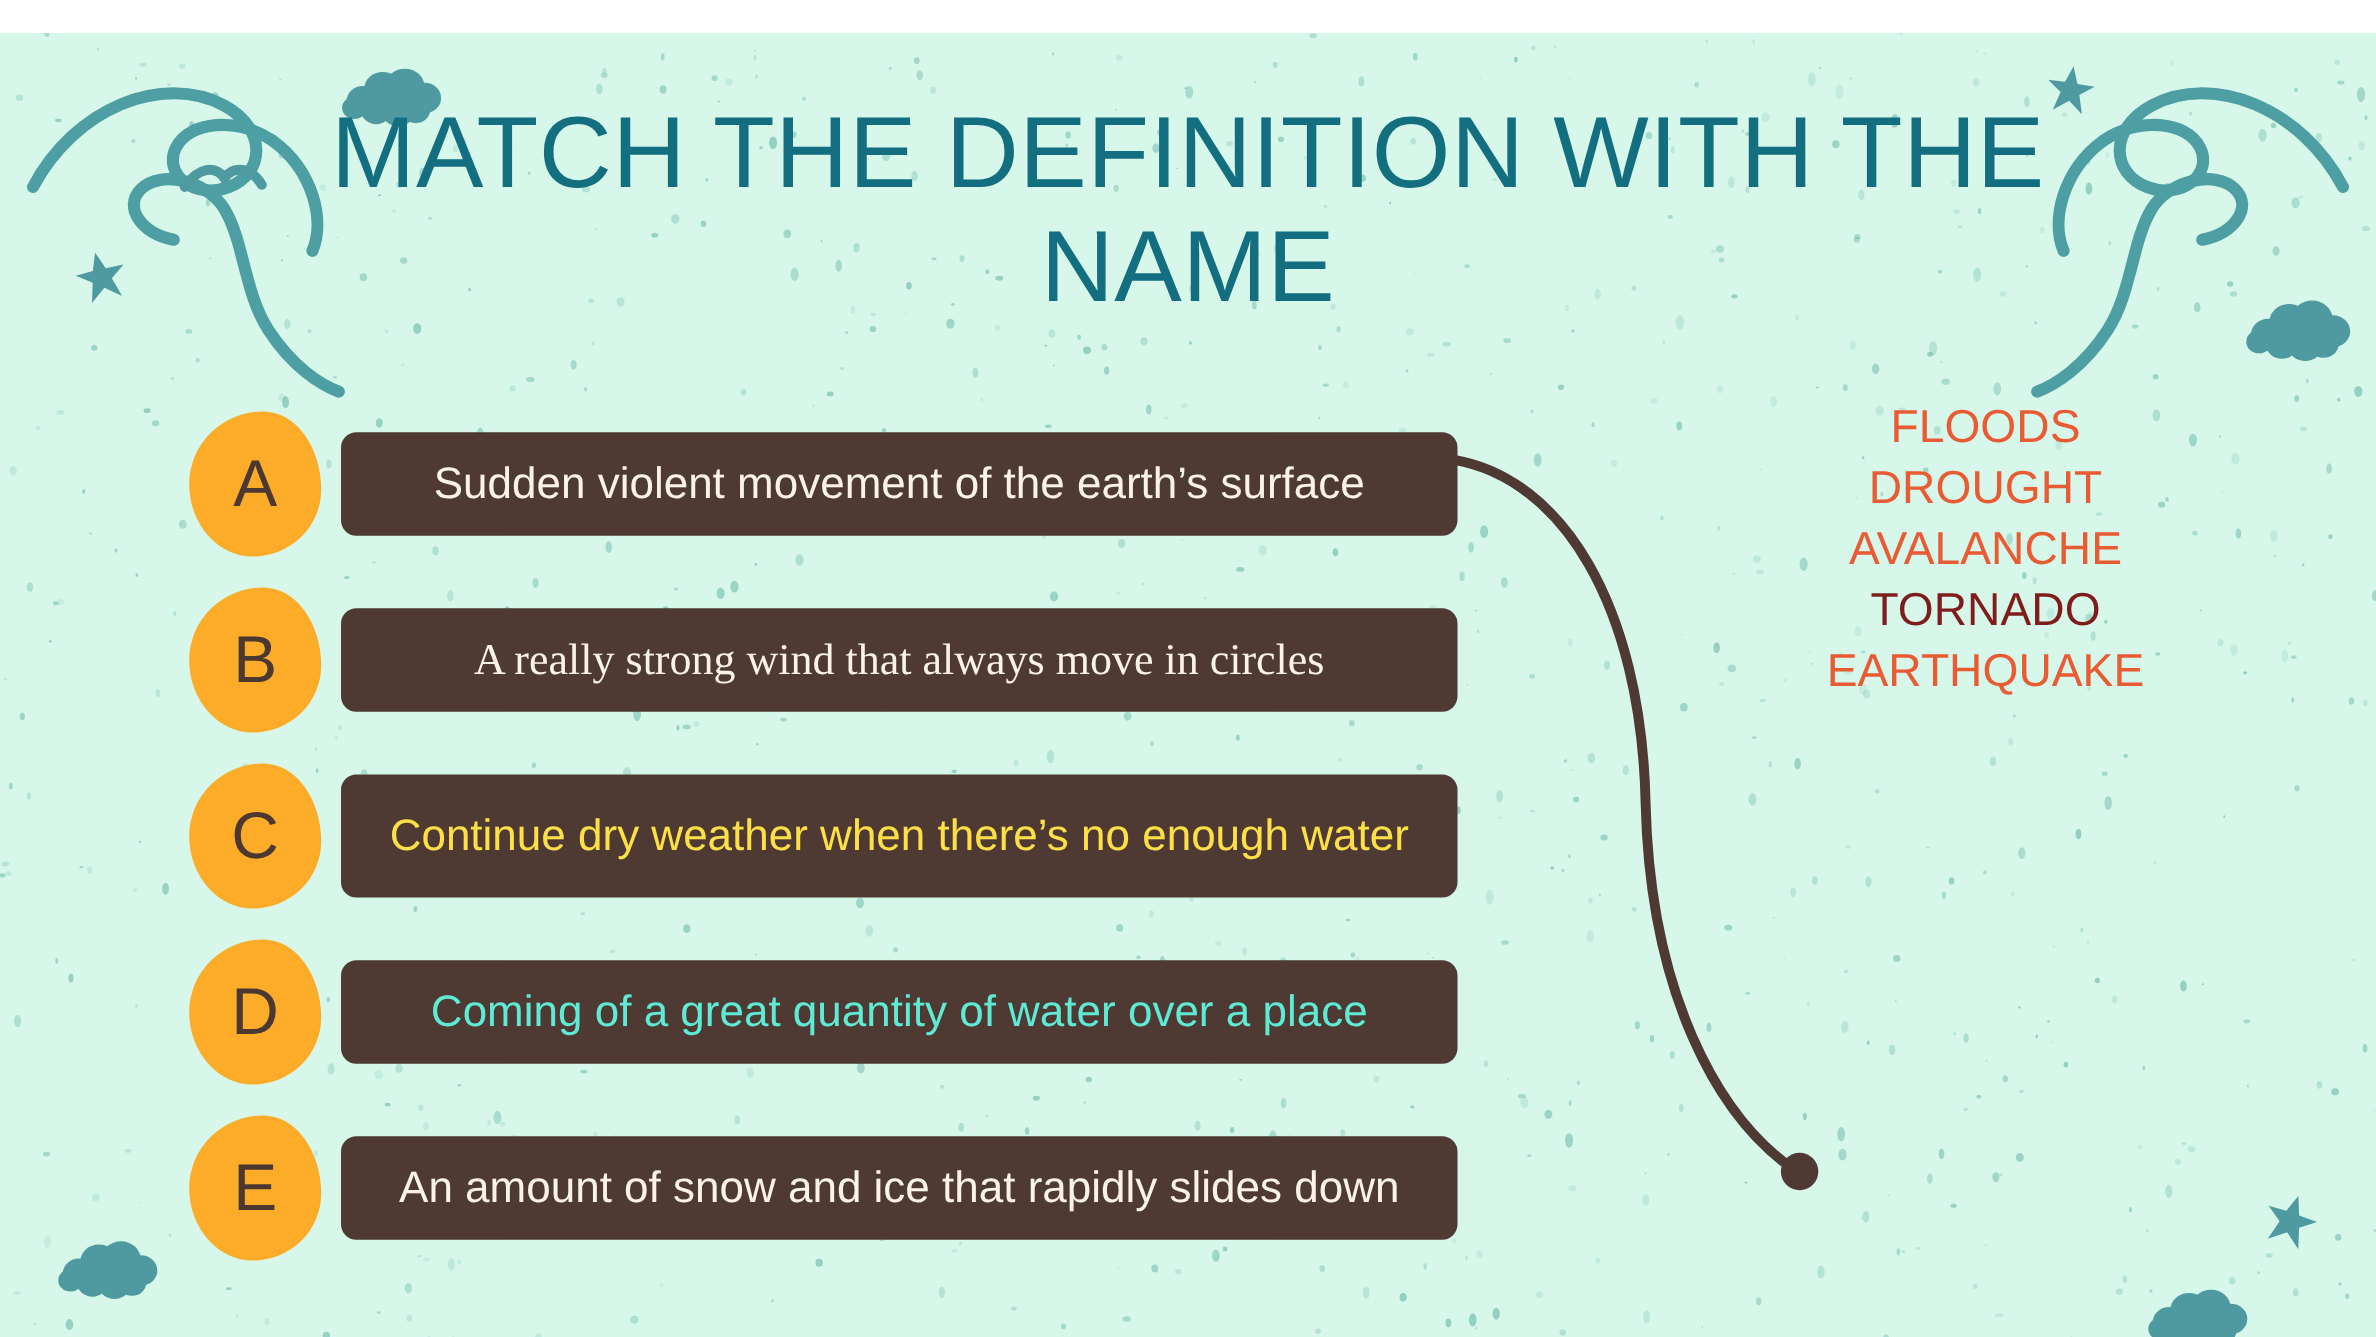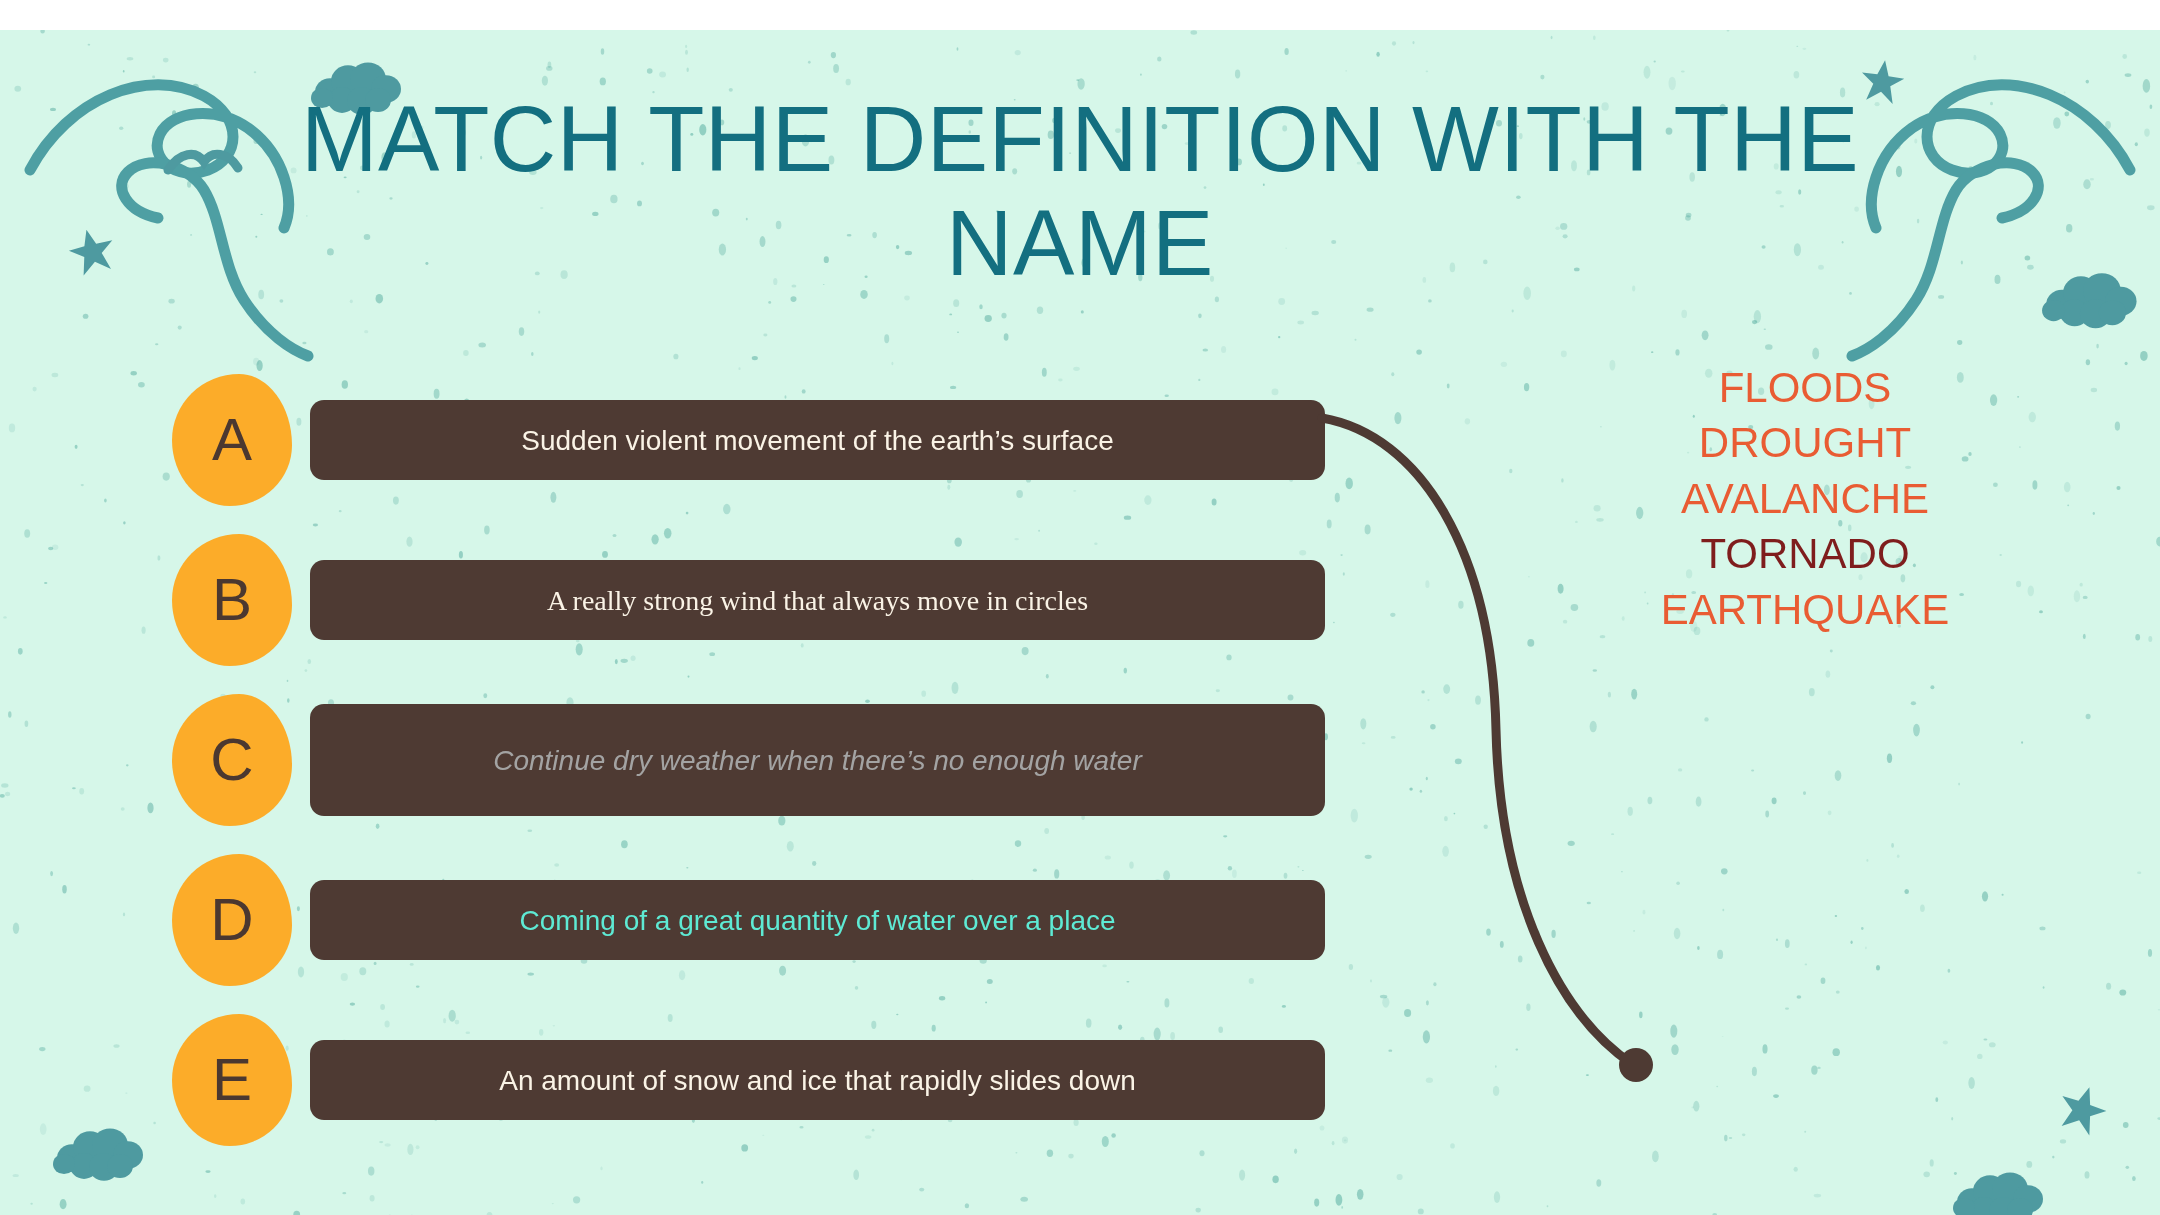--- a/index.html
+++ b/index.html
@@ -79,21 +79,21 @@
   }
   .def-bar {
     position: absolute;
     left: 310px;
     width: 1015px;
     top: 50%;
     transform: translateY(-50%);
     background: #4E3A33;
     border-radius: 14px;
     color: #FAF3E6;
-    font-size: 28px;
+    font-size: 40px;
     line-height: 1.25;
     text-align: center;
     padding: 22px 42px;
     box-sizing: border-box;
     display: flex;
     align-items: center;
     justify-content: center;
     min-height: 80px;
   }
   .def-bar.two-line { min-height: 112px; }
@@ -1106,21 +1106,21 @@
       <div class="item-row">
         <div class="letter-blob" style="background: rgb(252, 172, 41); color: rgb(75, 56, 48);">A</div>
         <div class="def-bar" style="background: rgb(78, 58, 51); color: rgb(250, 243, 230);">Sudden violent movement of the earth’s surface</div>
       </div>
       <div class="item-row">
         <div class="letter-blob" style="background: rgb(252, 172, 41); color: rgb(75, 56, 48);">B</div>
         <div class="def-bar" style="background: rgb(78, 58, 51); color: rgb(250, 243, 230); font-family: Liberation Serif, serif;">A really strong wind that always move in circles</div>
       </div>
       <div class="item-row">
         <div class="letter-blob" style="background: rgb(252, 172, 41); color: rgb(75, 56, 48);">C</div>
-        <div class="def-bar two-line" style="background: rgb(78, 58, 51); color: #a3a3a3; font-style: italic;">Continue dry weather when there’s no enough water</div>
+        <div class="def-bar two-line" style="background: rgb(78, 58, 51); color: #fde047;">Continue dry weather when there’s no enough water</div>
       </div>
       <div class="item-row">
         <div class="letter-blob" style="background: rgb(252, 172, 41); color: rgb(75, 56, 48);">D</div>
         <div class="def-bar" style="background: rgb(78, 58, 51); color: #5eead4; text-align: right;">Coming of a great quantity of water over a place</div>
       </div>
       <div class="item-row">
         <div class="letter-blob" style="background: rgb(252, 172, 41); color: rgb(75, 56, 48);">E</div>
         <div class="def-bar" style="background: rgb(78, 58, 51); color: rgb(250, 243, 230);">An amount of snow and ice that rapidly slides down</div>
       </div>
     </div>

